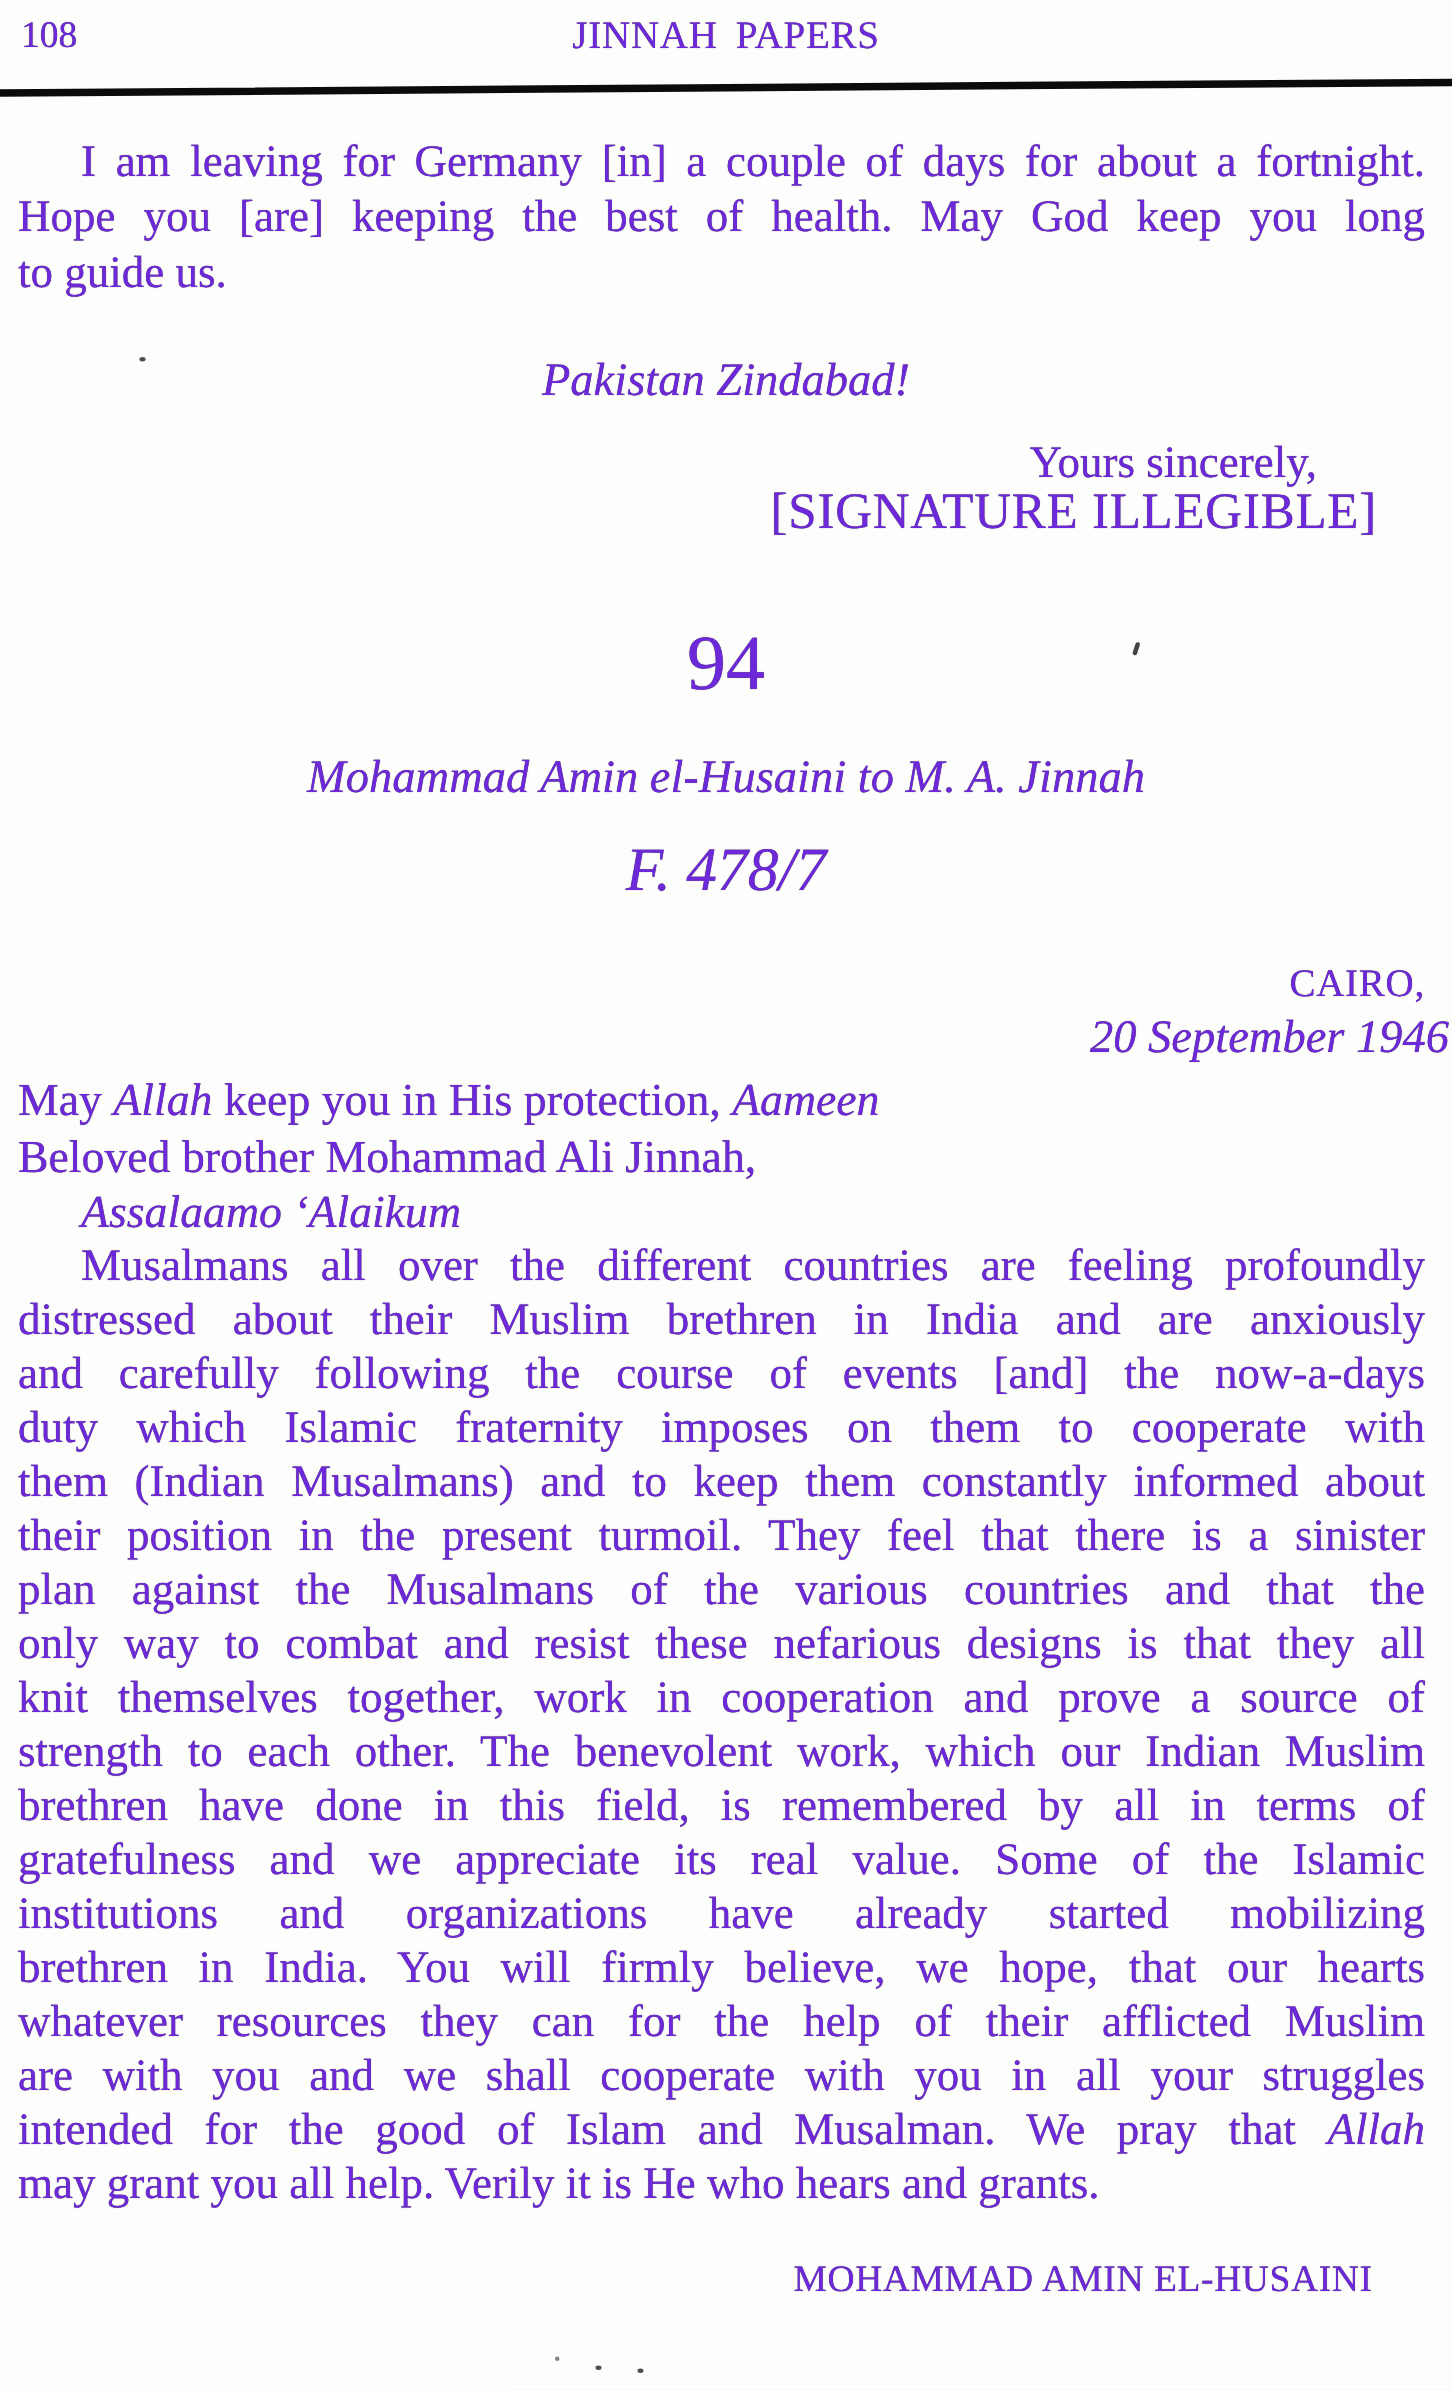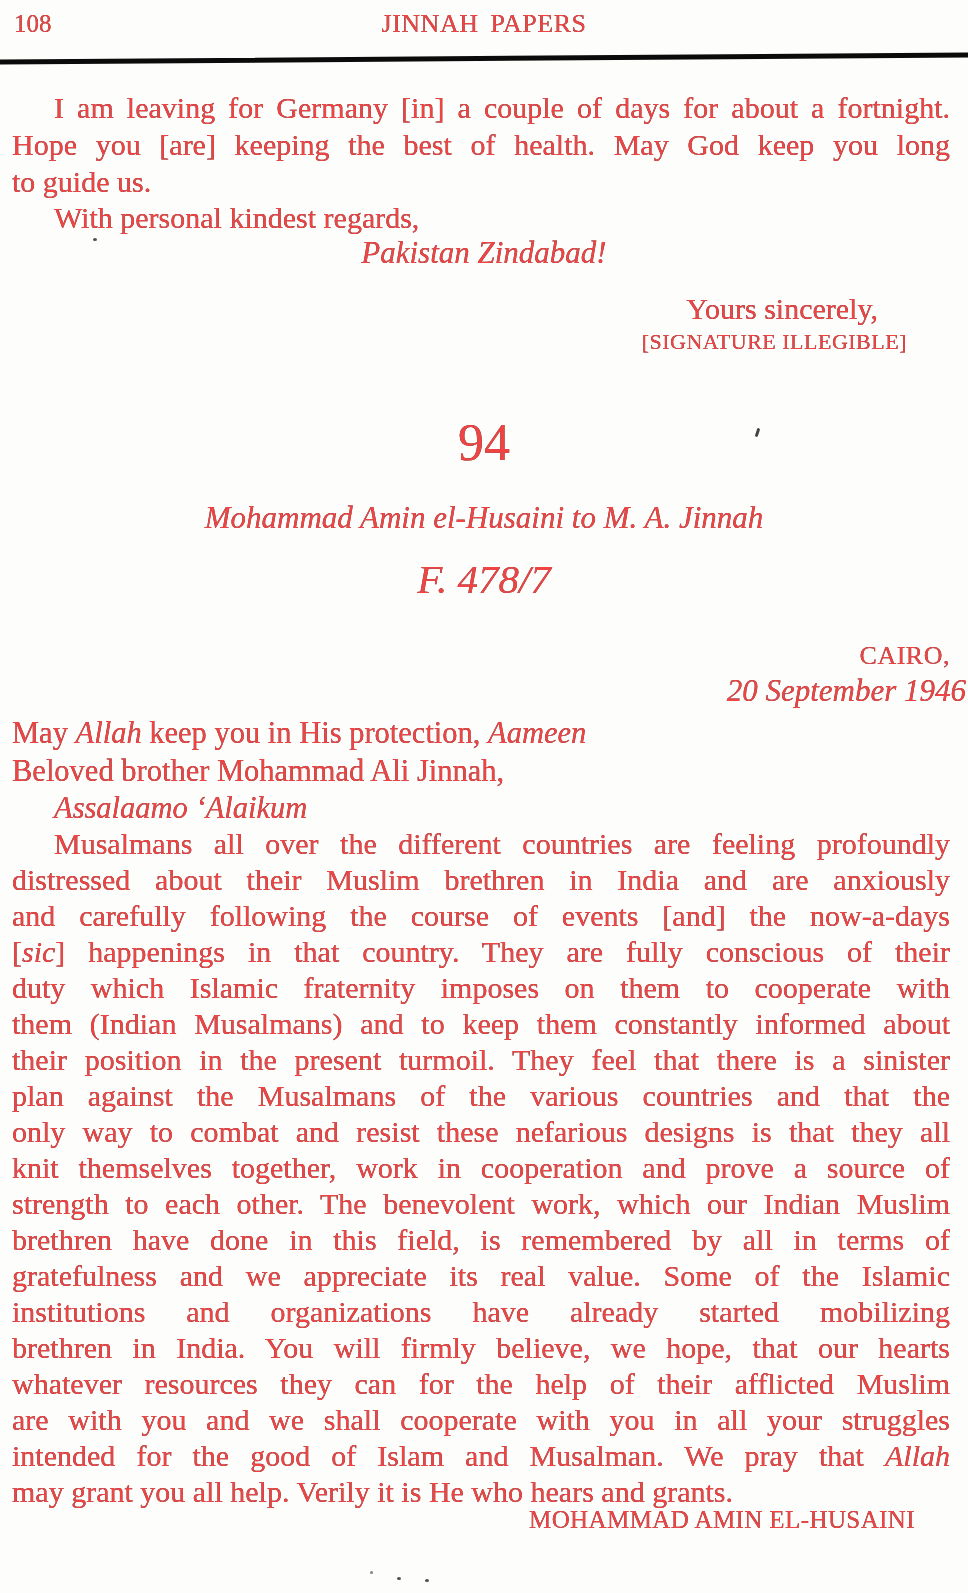--- a/index.html
+++ b/index.html
@@ -1,21 +1,21 @@
 <!DOCTYPE html>
 <html><head>
 <meta charset="utf-8">
 <style>
   html,body{margin:0;padding:0;background:#f4f3ef;}
   .page{
     position:relative;
     width:968px;height:1593px;
     margin:0 auto;
     background:#fdfdfb;
-    color:#ef4444;
+    color:#6d28d9;
     font-family:"Liberation Serif","DejaVu Serif",serif;
     overflow:hidden;
     text-shadow:0 0 .5px rgba(15,15,15,.85);
   }
   .abs{position:absolute;}
   .col{position:absolute;left:12px;right:18px;}
   .center{left:0;right:0;text-align:center;}
   .right{text-align:right;white-space:nowrap;}
   .it{font-style:italic;}
 
@@ -28,21 +28,21 @@
     border-radius:1px;
   }
 
   .para1{top:90px;font-size:30px;line-height:36.8px;}
   .tline{min-height:1em;}
   .just{text-align:justify;text-align-last:justify;}
   .ind{padding-left:42px;}
 
   .slogan{top:234px;font-size:31px;line-height:37px;}
   .closing{top:291px;right:90px;font-size:30px;line-height:36px;}
-  .sig-illegible{top:326px;right:61px;font-size:22px;line-height:32px;letter-spacing:.5px;}
+  .sig-illegible{top:326px;right:50px;font-size:34px;line-height:32px;letter-spacing:.5px;}
 
   .doc-number{top:414px;font-size:52px;line-height:58px;}
   .doc-heading{top:498px;font-size:31px;line-height:40px;}
   .file-ref{top:559px;font-size:41px;line-height:40px;}
 
   .place-line{top:641px;right:18px;font-size:26px;line-height:30px;letter-spacing:.5px;}
   .date-line{top:672px;right:2px;font-size:31px;line-height:37px;}
 
   .salutation{top:715px;font-size:30.5px;line-height:37.5px;}
   .letter-body{top:826px;font-size:30px;line-height:36px;}
@@ -61,21 +61,20 @@
 <div class="page">
 
   <div class="abs page-number">108</div>
   <div class="abs center running-header">JINNAH PAPERS</div>
   <div class="abs header-rule"></div>
 
   <div class="col para1">
       <div class="tline just ind"><span>I am leaving for Germany [in] a couple of days for about a fortnight.</span></div>
       <div class="tline just"><span>Hope you [are] keeping the best of health. May God keep you long</span></div>
       <div class="tline"><span>to guide us.</span></div>
-      <div class="tline ind"><span>With personal kindest regards,</span></div>
     </div>
 
   <div class="abs center it slogan">Pakistan Zindabad!</div>
   <div class="abs right closing">Yours sincerely,</div>
   <div class="abs right sig-illegible">[SIGNATURE ILLEGIBLE]</div>
 
   <div class="abs center doc-number">94</div>
   <div class="abs center it doc-heading">Mohammad Amin el-Husaini to M. A. Jinnah</div>
   <div class="abs center it file-ref">F. 478/7</div>
 
@@ -85,21 +84,20 @@
   <div class="col salutation">
       <div class="tline"><span>May </span><i>Allah</i><span> keep you in His protection, </span><i>Aameen</i></div>
       <div class="tline"><span>Beloved brother Mohammad Ali Jinnah,</span></div>
       <div class="tline ind"><i>Assalaamo ‘Alaikum</i></div>
     </div>
 
   <div class="col letter-body">
       <div class="tline just ind"><span>Musalmans all over the different countries are feeling profoundly</span></div>
       <div class="tline just"><span>distressed about their Muslim brethren in India and are anxiously</span></div>
       <div class="tline just"><span>and carefully following the course of events [and] the now-a-days</span></div>
-      <div class="tline just"><span>[</span><i>sic</i><span>] happenings in that country. They are fully conscious of their</span></div>
       <div class="tline just"><span>duty which Islamic fraternity imposes on them to cooperate with</span></div>
       <div class="tline just"><span>them (Indian Musalmans) and to keep them constantly informed about</span></div>
       <div class="tline just"><span>their position in the present turmoil. They feel that there is a sinister</span></div>
       <div class="tline just"><span>plan against the Musalmans of the various countries and that the</span></div>
       <div class="tline just"><span>only way to combat and resist these nefarious designs is that they all</span></div>
       <div class="tline just"><span>knit themselves together, work in cooperation and prove a source of</span></div>
       <div class="tline just"><span>strength to each other. The benevolent work, which our Indian Muslim</span></div>
       <div class="tline just"><span>brethren have done in this field, is remembered by all in terms of</span></div>
       <div class="tline just"><span>gratefulness and we appreciate its real value. Some of the Islamic</span></div>
       <div class="tline just"><span>institutions and organizations have already started mobilizing</span></div>

